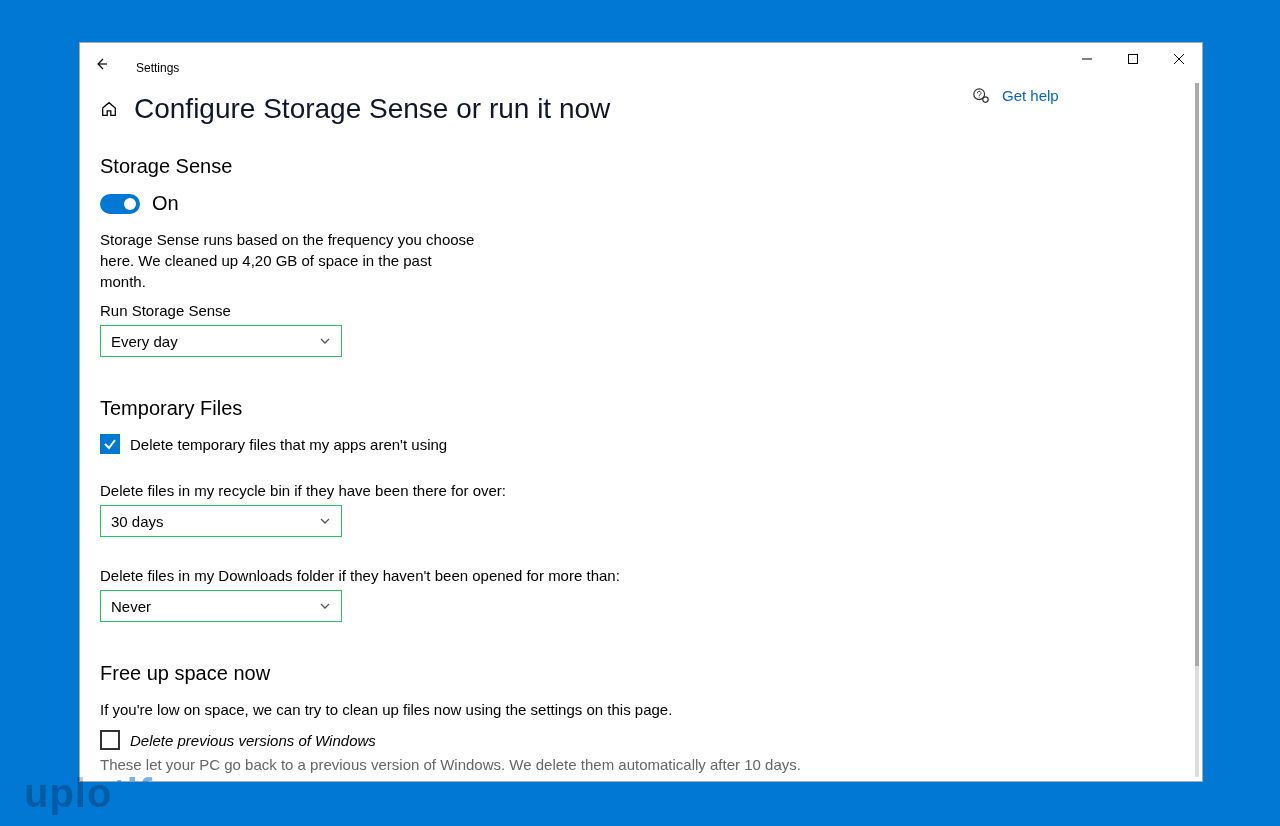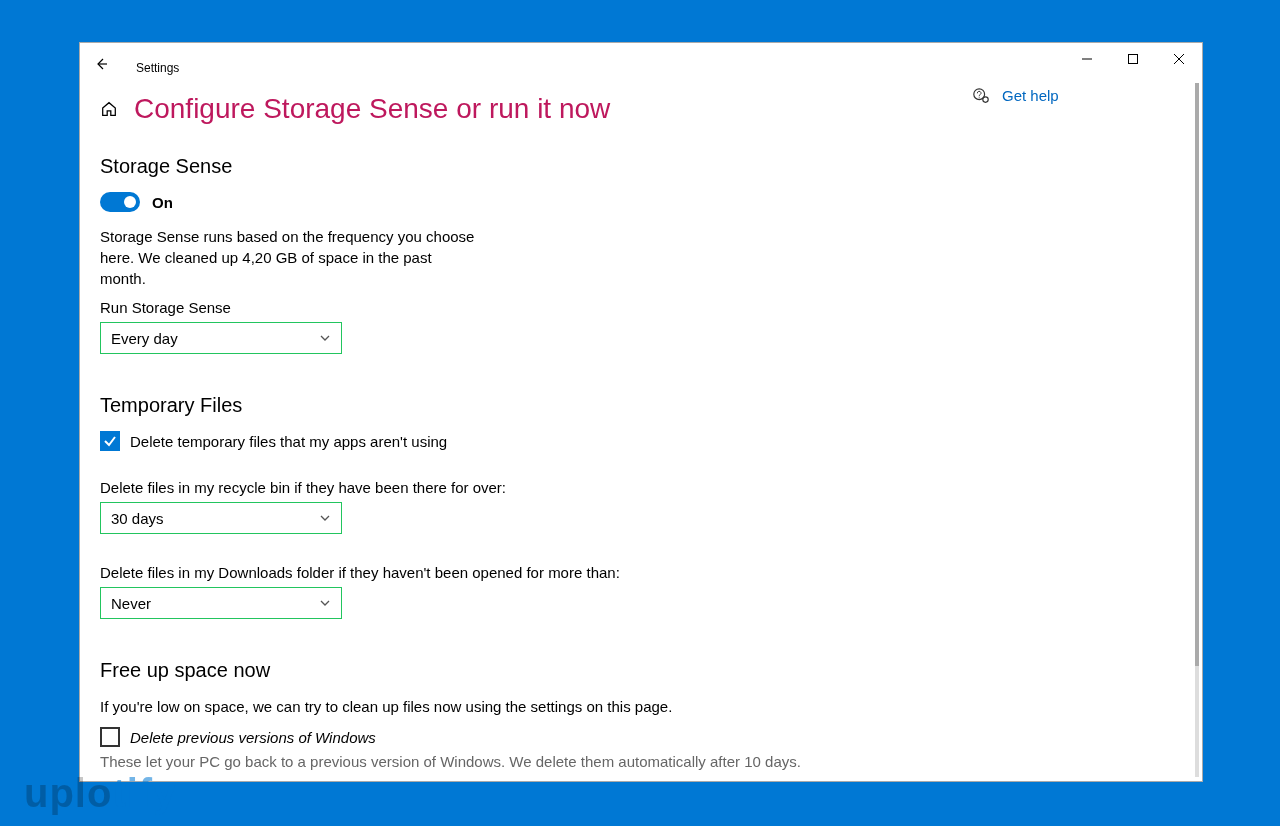--- a/index.html
+++ b/index.html
@@ -53,42 +53,42 @@
   }
   .header-row {
     display:flex; align-items:center; gap:16px; margin-bottom: 30px;
   }
   .home-icon {
     width:18px;height:18px;
   }
   .page-title {
     font-size: 28px;
     font-weight: 400;
-    color:#be185d;
+    color:#0f172a;
   }
   .section-title {
     font-size: 20px;
     font-weight: 400;
     color:#000;
     margin-bottom: 14px;
   }
   .toggle-row {
     display:flex; align-items:center; gap:12px; margin-bottom:14px;
   }
   .toggle {
     width: 40px; height: 20px;
     border-radius: 10px;
     background:#0078d4;
     position:relative;
   }
   .toggle .knob {
     width:12px;height:12px;background:#fff;border-radius:50%;
     position:absolute; top:4px; right:4px;
   }
-  .toggle-label { font-size:15px;font-weight:bold; }
+  .toggle-label { font-size:20px; }
   .desc {
     font-size:15px;
     max-width: 380px;
     line-height: 1.4;
     margin-bottom: 10px;
   }
   .field-label { font-size:15px; margin-bottom:6px; }
   .dropdown {
     width: 242px;
     height: 32px;

